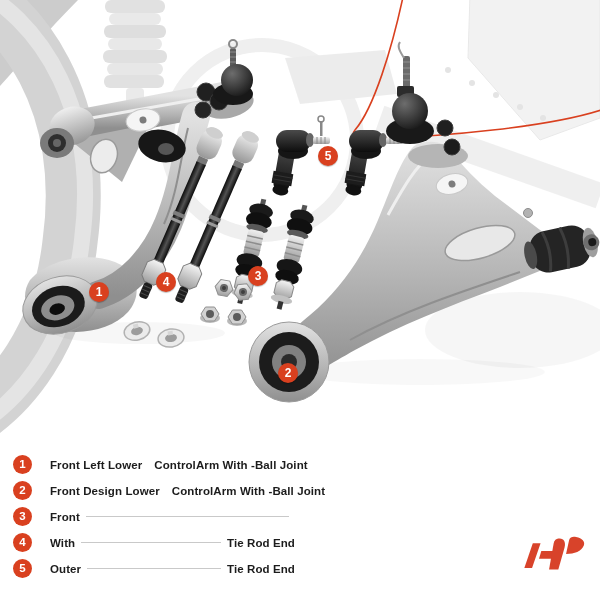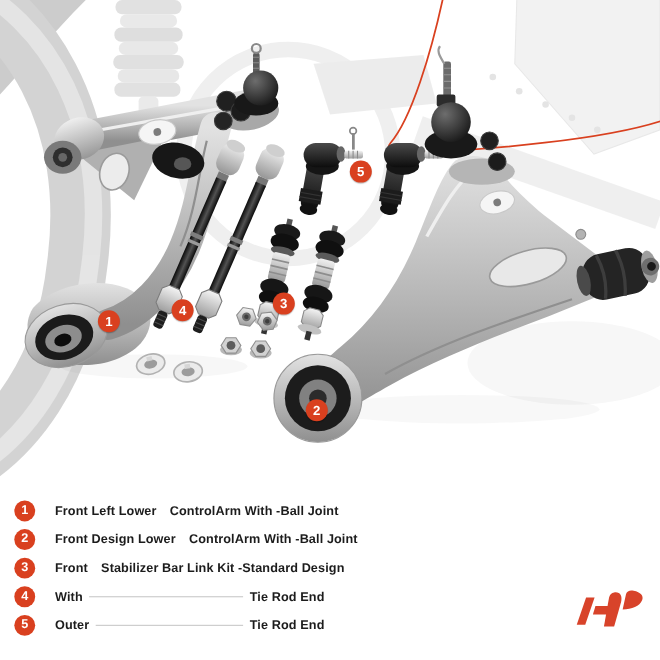--- a/index.html
+++ b/index.html
@@ -313,21 +313,20 @@
     <div class="lrow">
       <span class="badge">2</span>
       <span class="pos">Front Design Lower</span>
       <span class="leader"></span>
       <span class="part">ControlArm With -Ball Joint</span>
     </div>
     <div class="lrow">
       <span class="badge">3</span>
       <span class="pos">Front</span>
       <span class="leader"></span>
-      <span class="part">Stabilizer Bar Link Kit  -Standard Design</span>
     </div>
     <div class="lrow">
       <span class="badge">4</span>
       <span class="pos">With</span>
       <span class="leader"></span>
       <span class="part">Tie Rod End</span>
     </div>
     <div class="lrow">
       <span class="badge">5</span>
       <span class="pos">Outer</span>

